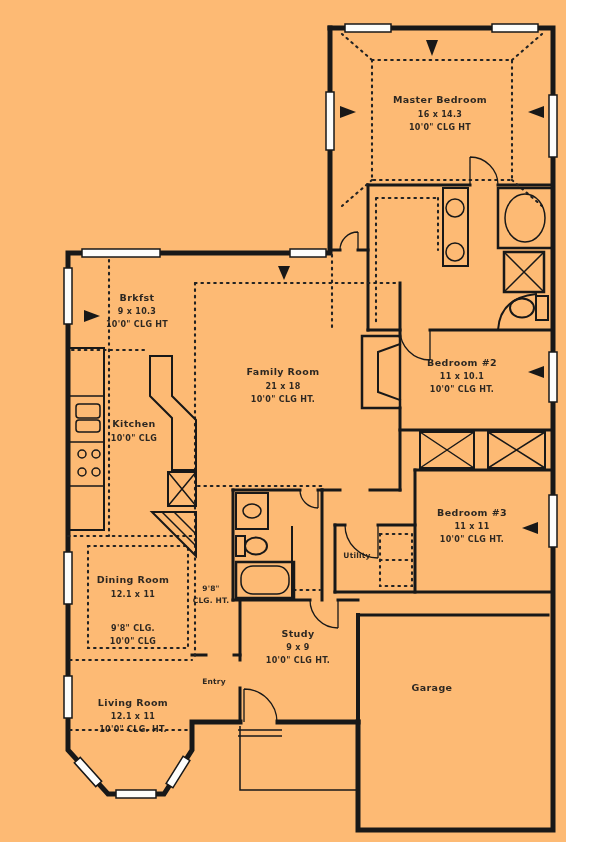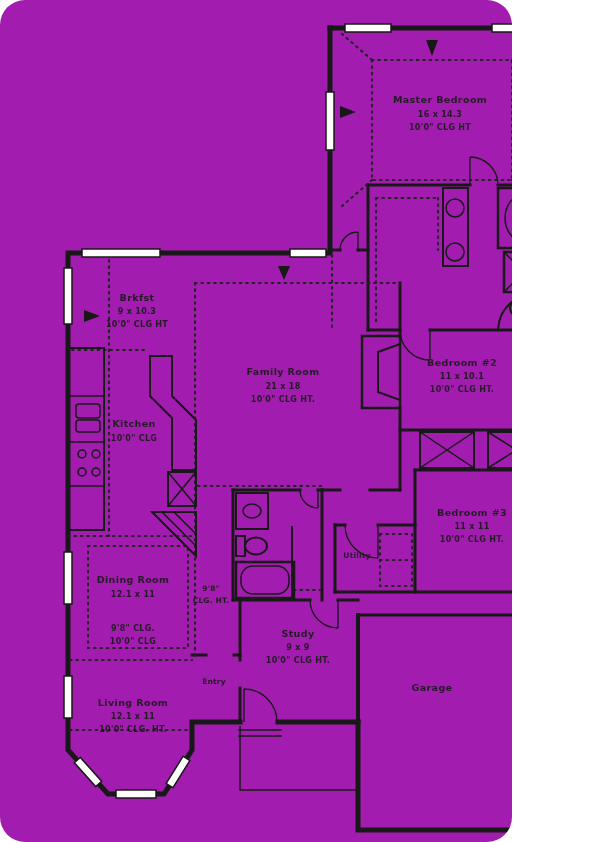--- a/index.html
+++ b/index.html
@@ -1,16 +1,16 @@
 <!DOCTYPE html>
 <html><head>
 <meta charset="utf-8">
 <style>
   html,body{margin:0;padding:0;background:#ffffff;}
-  .page{width:512px;height:842px;position:relative;background:#a21caf;overflow:hidden;border-radius:25px;}
+  .page{width:566px;height:842px;position:relative;background:#fdba74;overflow:hidden;}
   svg{display:block;}
   .w5{stroke:#181818;stroke-width:5;fill:none;stroke-linecap:square;stroke-linejoin:miter;}
   .w4{stroke:#181818;stroke-width:4;fill:none;stroke-linecap:square;}
   .w3{stroke:#181818;stroke-width:3;fill:none;stroke-linecap:square;}
   .fx{stroke:#181818;stroke-width:2;fill:none;stroke-linecap:square;}
   .fx15{stroke:#181818;stroke-width:1.5;fill:none;}
   .fx25{stroke:#181818;stroke-width:2.5;fill:none;}
   .dots{stroke:#222;stroke-width:2.1;fill:none;stroke-dasharray:1.6 4.8;stroke-linecap:round;}
   .win{fill:#fdfdfb;stroke:#181818;stroke-width:1.5;}
   .arc{stroke:#181818;stroke-width:1.3;fill:none;}

